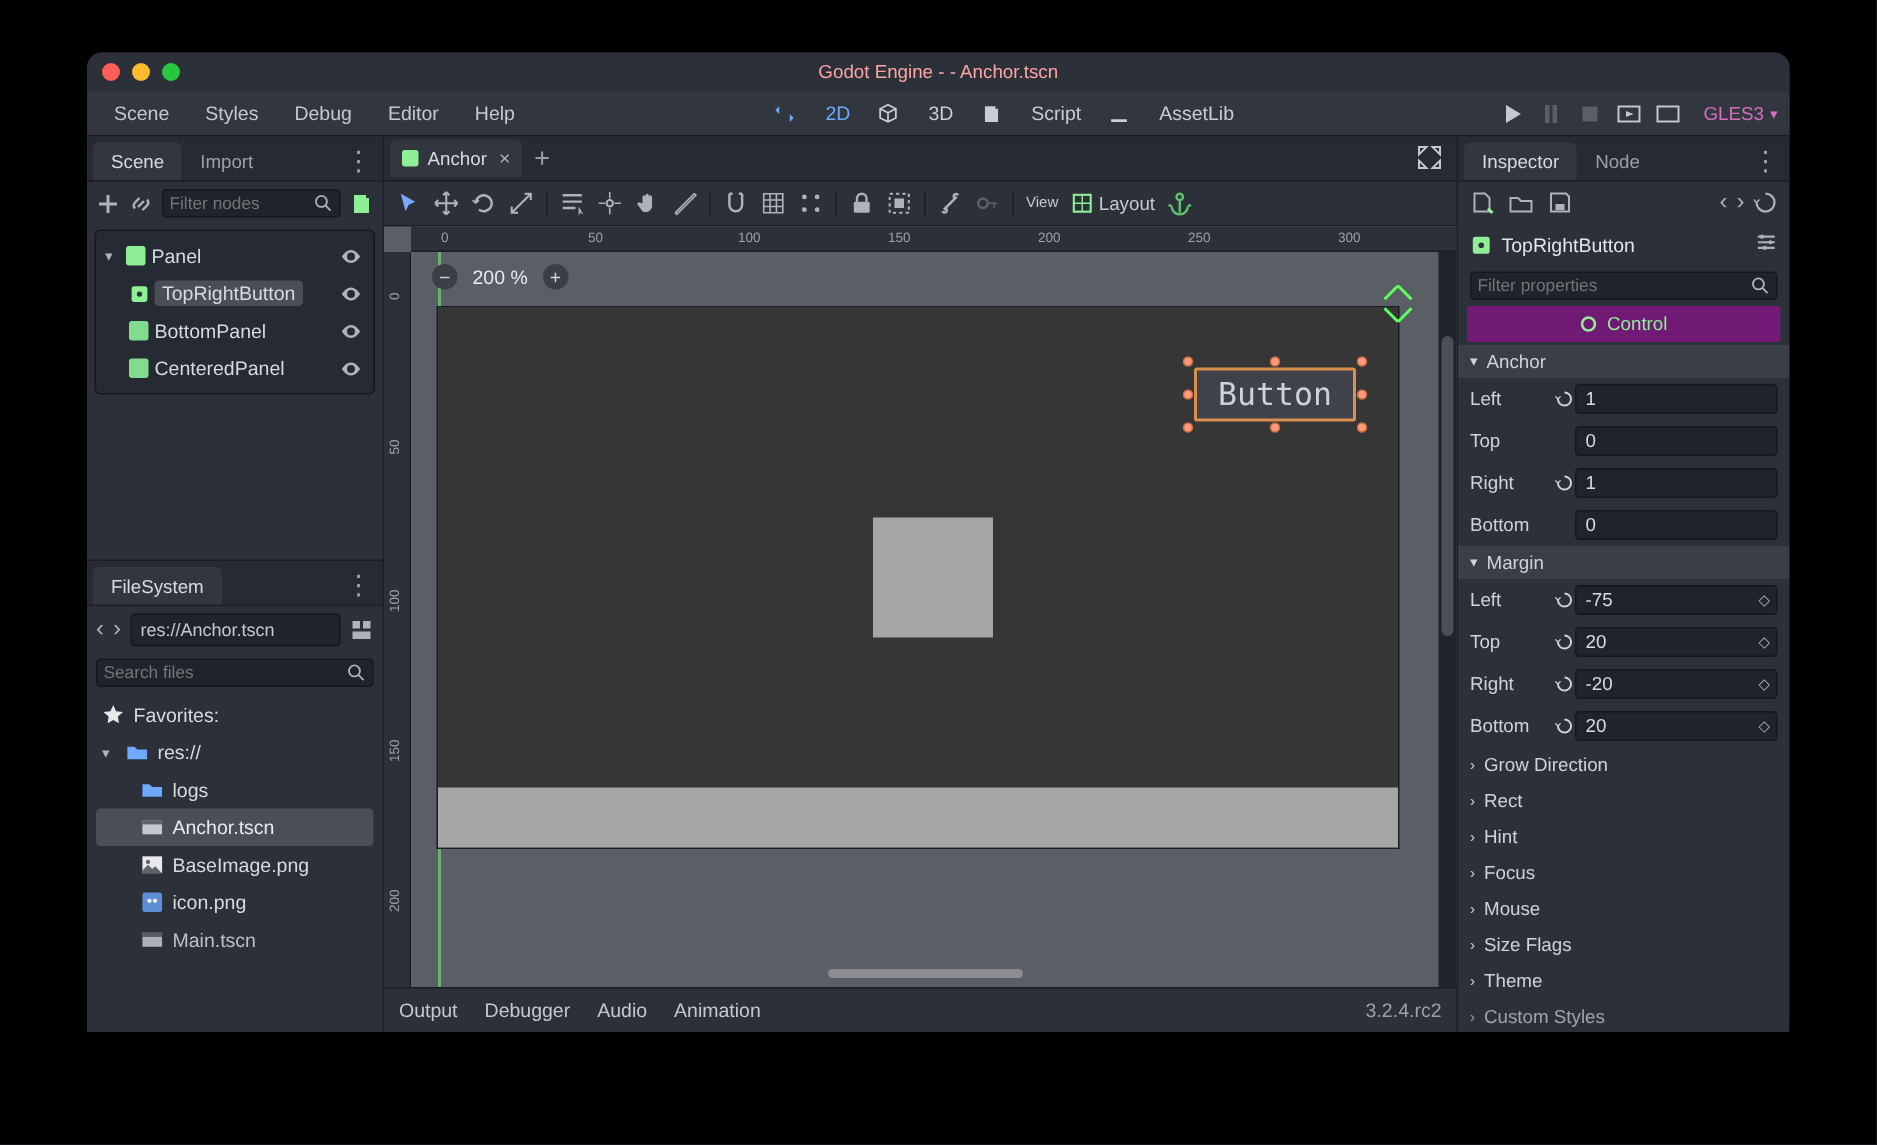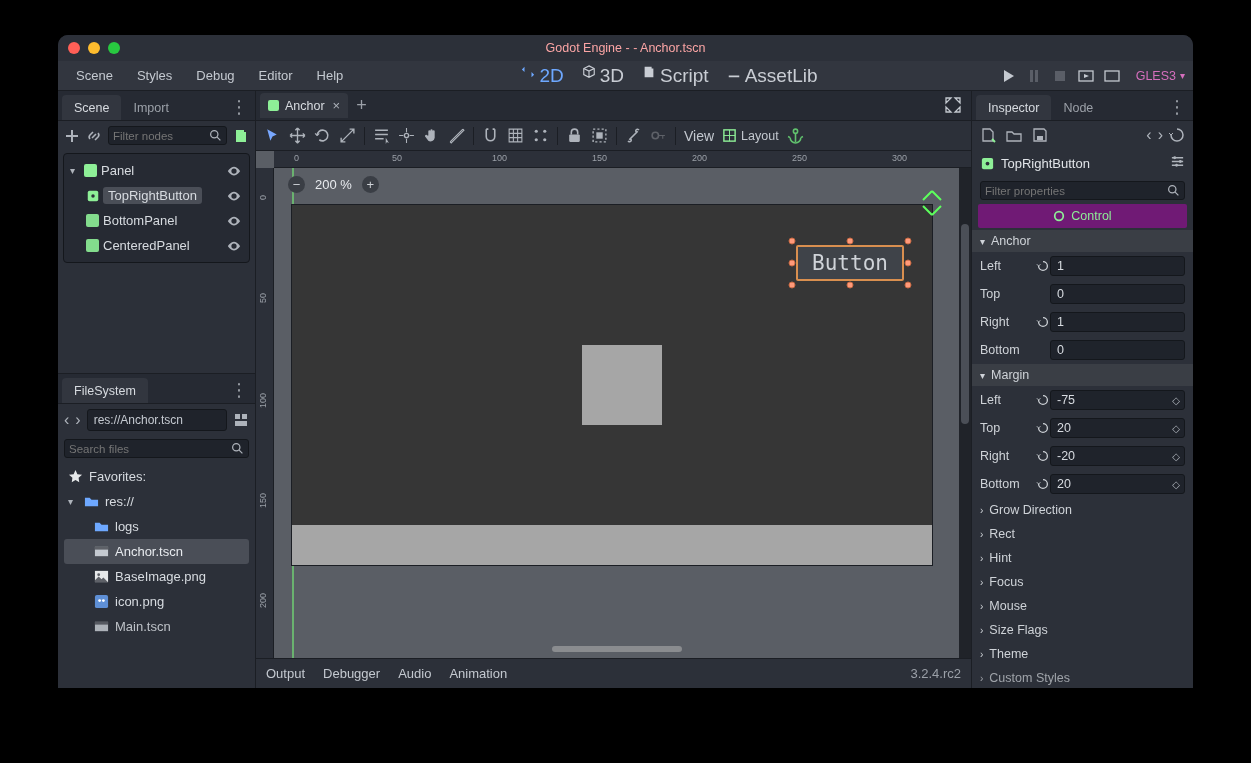--- a/index.html
+++ b/index.html
@@ -26,21 +26,21 @@
   .tl.grn { background: #28c840; }
   .titletext { position: absolute; left:0; right:0; text-align:center; font-size: 12.5px; color:#fca5a5; }
   
   .menubar {
     height: 30px; display:flex; align-items:center; padding: 0 8px;
     background:#32363f; border-bottom: 1px solid #1b1e24; gap: 4px;
   }
   .menubar .menuitem { padding: 4px 10px; font-size: 13px; color:#c4c9d0; cursor:default; }
   .menubar .spacer { flex: 1; }
   .mode-tabs { display:flex; gap: 2px; align-items:center; }
-  .mtab { display:flex; align-items:flex-start; gap:4px; padding:3px 8px; font-size:19px; color:#c9cdd4; cursor:default;}
+  .mtab { display:flex; align-items:flex-end; gap:20px; padding:3px 8px; font-size:13px; color:#c9cdd4; cursor:default;}
   .mtab.active { color:#6ea8ff; }
   .mtab svg { width:14px; height:14px; fill:currentColor; }
   .rightcontrols { display:flex; align-items:center; gap:10px; margin-left: 14px; }
   .rightcontrols .ic { width:16px; height:16px; fill:#c4c9d0; cursor:default; }
   .rightcontrols .ic.dis { fill:#5a5e67; }
   .gles { color:#d56fbd; font-size:12.5px; margin-left:6px; display:flex; align-items:center; gap:4px; }
   
   .mainsplit { flex: 1; display:flex; overflow:hidden; }
   
   .leftcol { width:198px; display:flex; flex-direction:column; border-right:1px solid #1b1e24; }
@@ -101,21 +101,21 @@
   .addtab { color:#9ba0a8; font-size:18px; margin-left:8px; cursor:default;}
   .expandic { position:absolute; right:10px; top:6px; cursor:default;}
   .expandic svg{ width:16px;height:16px; fill:#c4c9d0;}
   .toolbar2d {
     height:30px; display:flex; align-items:center; gap:8px; padding:0 8px; background:#2c3039; border-bottom:1px solid #1b1e24; font-size:12.5px; color:#c4c9d0;
   }
   .tb2ic { width:17px; height:17px; fill:#aeb3bb; cursor:default;}
   .tb2ic.sel { fill:#79a8ff; }
   .tb2ic.green { fill:#61c26e; }
   .tbsep { width:1px; height:18px; background:#1b1e24; }
-  .tb-label { font-size:14px; }
+  .tb-label { font-size:10px; }
   .layoutbtn { display:flex; align-items:center; gap:4px; }
   .layoutic { width:15px;height:15px; }
   .layoutic rect{ fill:none; stroke:#8eef97; stroke-width:1.5;}
   
   .viewport { flex:1; position:relative; overflow:hidden; background:#5a5e65; }
   .rulerH { position:absolute; left:18px; right:0; top:0; height:17px; background:#2c3039; border-bottom:1px solid #1b1e24; font-size:9px; color:#9ba0a8;}
   .rulerH .tick { position:absolute; top:2px; }
   .rulerV { position:absolute; left:0; top:17px; bottom:0; width:18px; background:#2c3039; border-right:1px solid #1b1e24; font-size:9px; color:#9ba0a8;}
   .rulerV .tick { position:absolute; left:2px; writing-mode:vertical-rl; transform:rotate(180deg);}
   .canvas-wrap { position:absolute; left:18px; top:17px; right:12px; bottom:0; }

